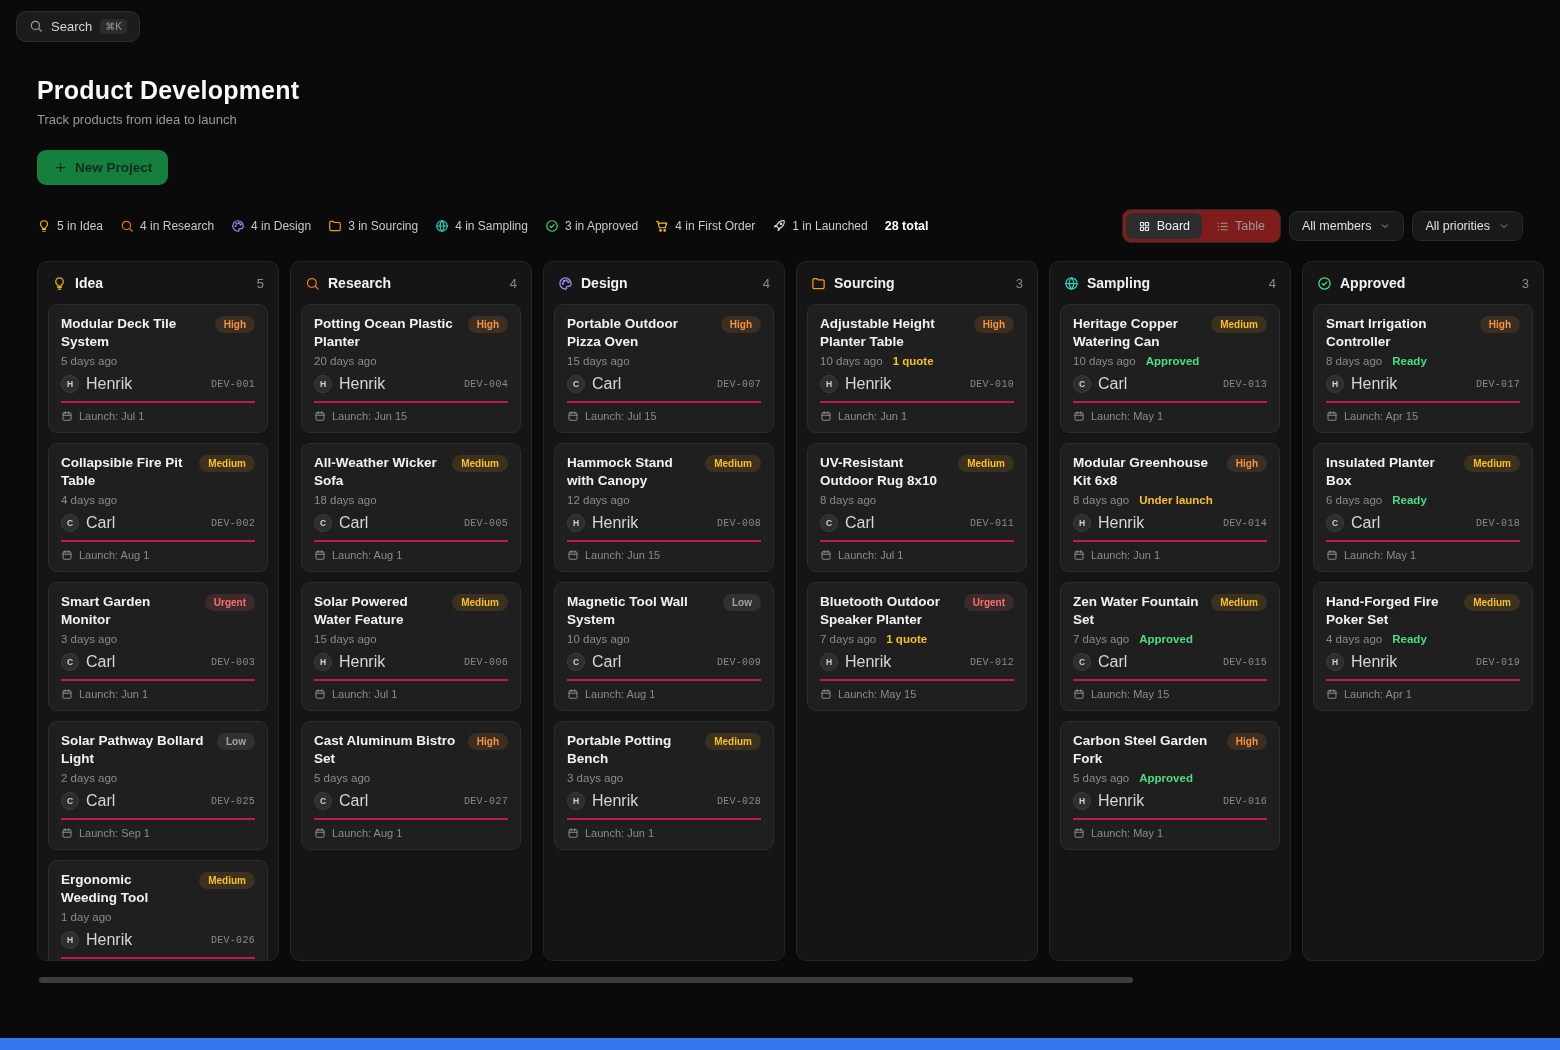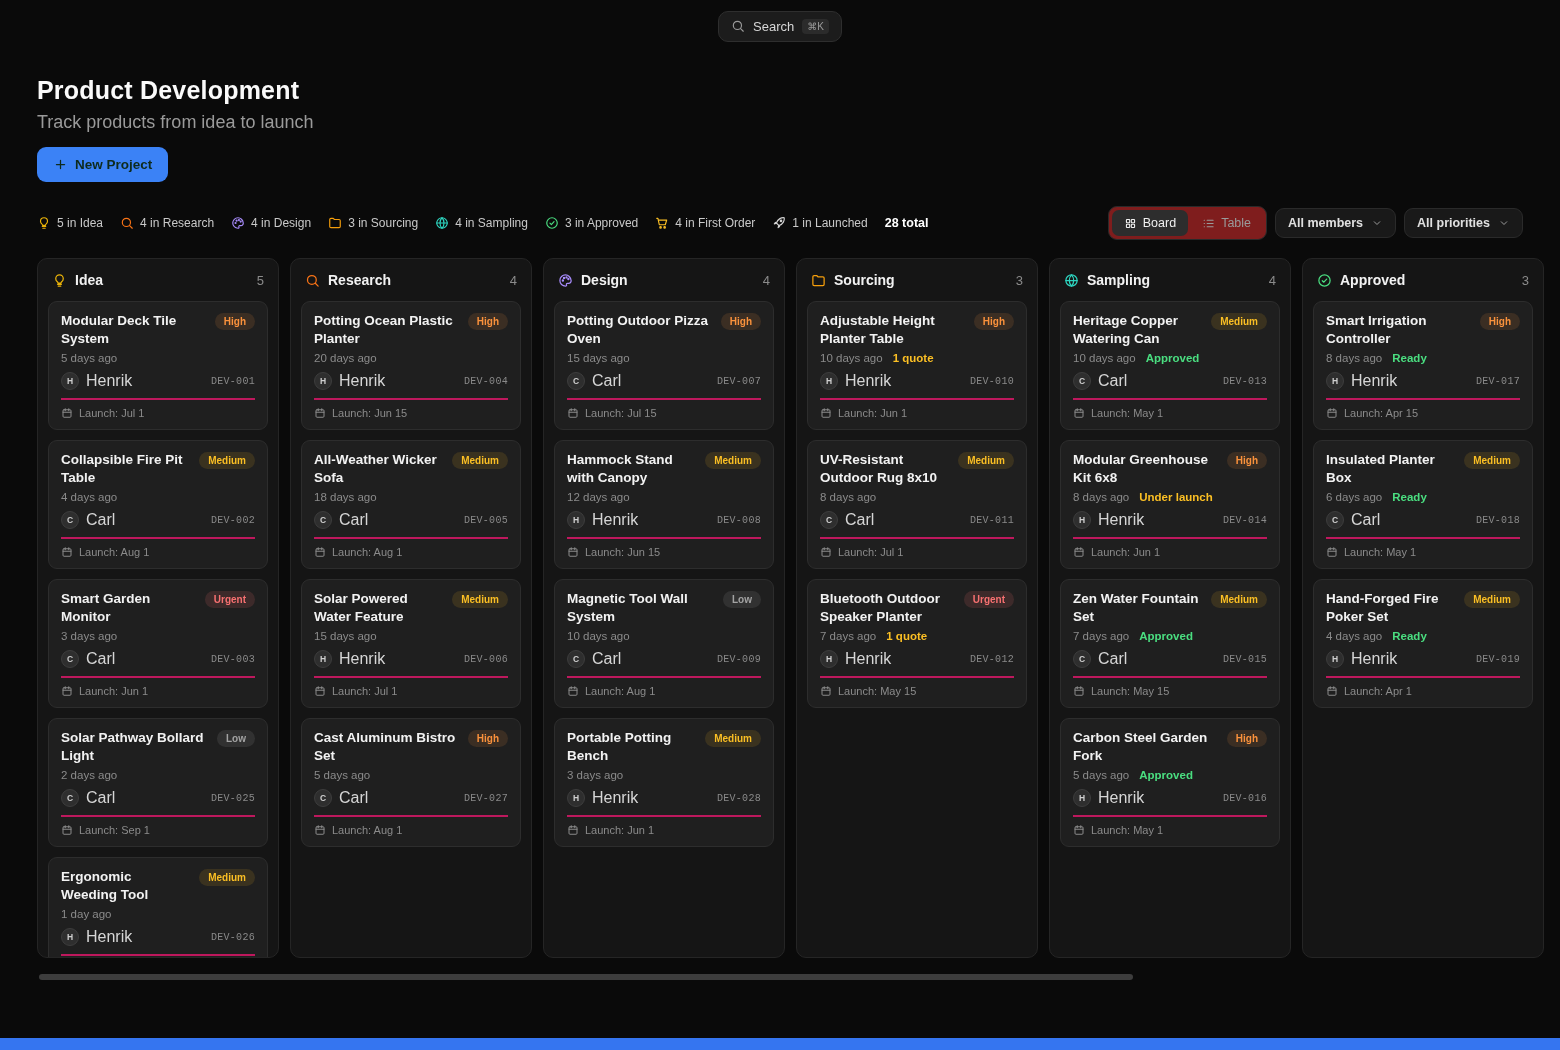--- a/index.html
+++ b/index.html
@@ -8,40 +8,40 @@
     width: 1560px; height: 1050px;
     background: #0a0a0a;
     color: #e5e5e5;
     font-family: "Liberation Sans", sans-serif;
     overflow: hidden;
     position: relative;
   }
   
   .topbar {
     height: 52px;
-    display: flex; align-items: center; justify-content: center;
+    display: flex; align-items: center; justify-content: flex-start;
     padding: 8px 16px;
   }
   .search-pill {
     display: flex; align-items: center; gap: 8px;
     background: #1c1c1c; border: 1px solid #2e2e2e;
     border-radius: 10px; padding: 7px 12px;
     font-size: 13px; color: #d6d6d6; cursor: pointer;
   }
   .search-pill .kbd {
     background: #2b2b2b; border-radius: 4px; padding: 2px 5px;
     font-size: 10px; color: #9a9a9a;
   }
   
   .header-row {
     padding: 0 37px; margin-top: 24px;
     display: flex; justify-content: space-between; align-items: flex-start; flex-direction: column;
   }
   .page-title { margin: 0; font-size: 25px; font-weight: 700; color: #fafafa; letter-spacing: .2px; }
-  .page-subtitle { margin: 7px 0 8px; font-size: 18px; color: #9a9a9a; }
+  .page-subtitle { margin: 7px 0 17px; font-size: 13px; color: #9a9a9a; }
   .new-project {
     display: flex; align-items: center; gap: 7px;
     border: none; border-radius: 9px; padding: 10px 16px;
     font-size: 13.5px; font-weight: 700; cursor: pointer;
     font-family: "Liberation Sans", sans-serif;
     margin-top: 6px;
   }
   
   .meta-row {
     padding: 0 37px; margin-top: 24px;
@@ -58,21 +58,21 @@
   .seg-btn {
     border: none; background: transparent; color: #9a9a9a;
     font-size: 12.5px; padding: 6px 12px; border-radius: 7px;
     display: flex; align-items: center; gap: 6px; cursor: pointer;
     font-family: "Liberation Sans", sans-serif;
   }
   .seg-btn.active { background: #2d2d2d; color: #f0f0f0; }
   .select {
     background: #191919; border: 1px solid #2a2a2a; border-radius: 9px;
     padding: 7px 12px; font-size: 12.5px; color: #e0e0e0;
-    display: flex; align-items: center; gap: 8px; cursor: pointer; font-weight: bold;
+    display: flex; align-items: center; gap: 8px; cursor: pointer;
   }
   
   .board-wrap { width: 100%; overflow: hidden; }
   .board {
     margin: 18px 0 0 37px;
     display: flex; gap: 11px; align-items: flex-start;
   }
   .column {
     flex: 0 0 242px; width: 242px; height: 700px;
     background: #151515; border: 1px solid #252525; border-radius: 10px;
@@ -134,21 +134,21 @@
     <span>Search</span>
     <span class="kbd">⌘K</span>
   </div>
 </div>
 
 <div class="header-row">
   <div>
     <h1 class="page-title">Product Development</h1>
     <p class="page-subtitle">Track products from idea to launch</p>
   </div>
-  <button class="new-project" style="background: #3b82f6; color: rgb(14, 43, 29);">
+  <button class="new-project" style="background: #15803d; color: rgb(14, 43, 29);">
     <span>
         <svg width="15" height="15" viewBox="0 0 24 24" fill="none" stroke="currentColor" stroke-width="2" stroke-linecap="round" stroke-linejoin="round" style="flex:none;display:block">
           <path d="M12 5.5v13M5.5 12h13"></path>
         </svg>
       </span>
     <span>New Project</span>
   </button>
 </div>
 
 <div class="meta-row">
@@ -471,21 +471,21 @@
             <circle cx="9.6" cy="8" r=".9"></circle>
             <circle cx="13.6" cy="7" r=".9"></circle>
             <circle cx="16.6" cy="9.6" r=".9"></circle>
           </svg>
           <span class="col-title">Design</span>
           <span class="col-count">4</span>
         </div>
         <div class="cards">
           <div class="card">
             <div class="card-top">
-              <div class="card-title">Potting Outdoor Pizza Oven</div>
+              <div class="card-title">Portable Outdoor Pizza Oven</div>
               <span class="badge" style="color:#fb923c;background:rgba(251,146,60,0.13)">High</span>
             </div>
             <div class="card-meta">
               <span>15 days ago</span>
             </div>
             <div class="card-assignee">
               <span class="avatar">C</span>
               <span class="assignee-name">Carl</span>
               <span class="code">DEV-007</span>
             </div>

